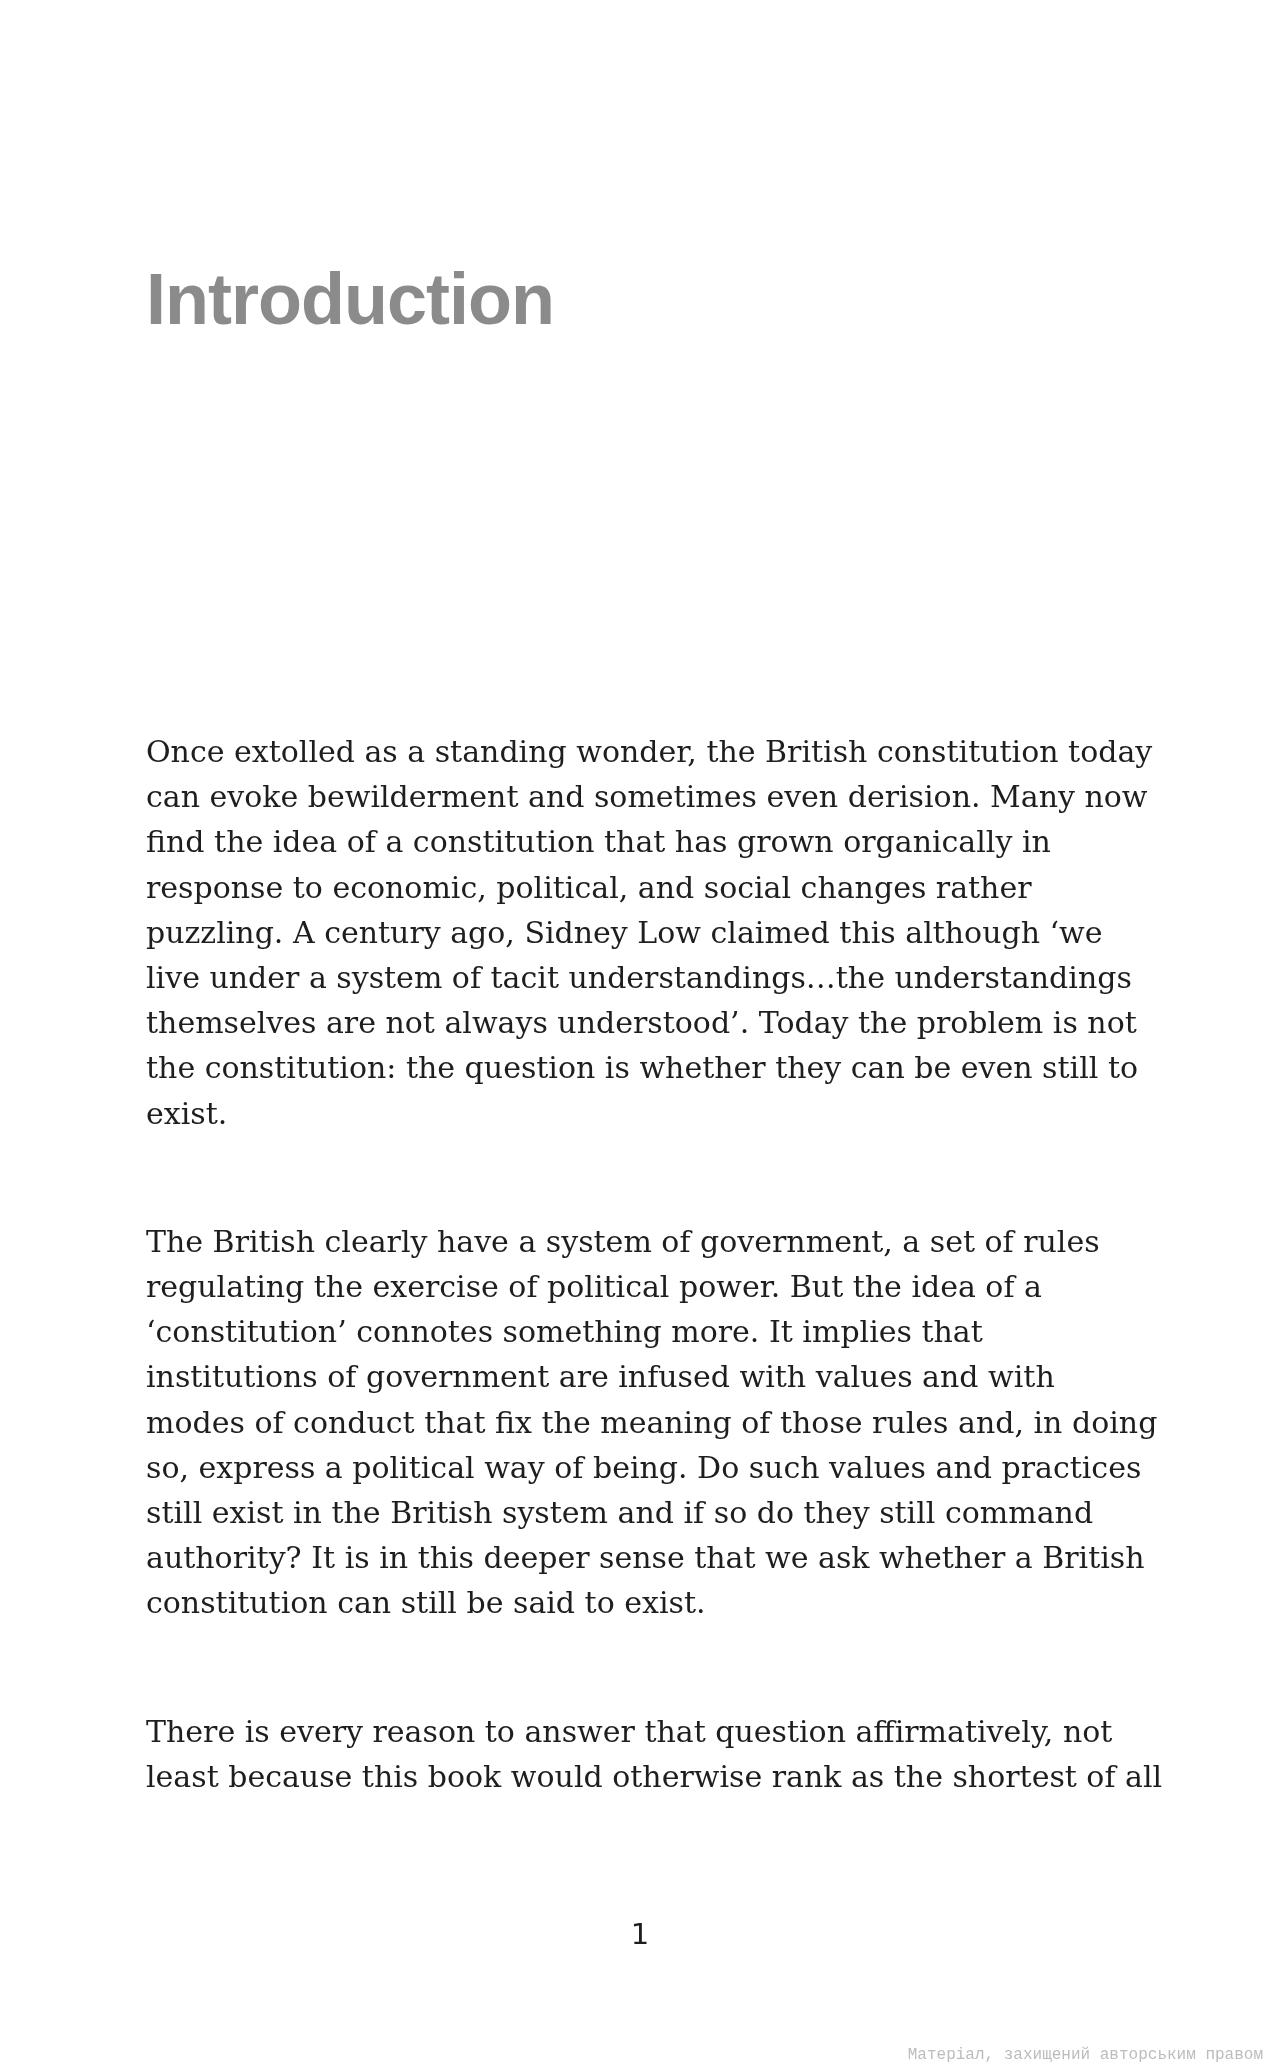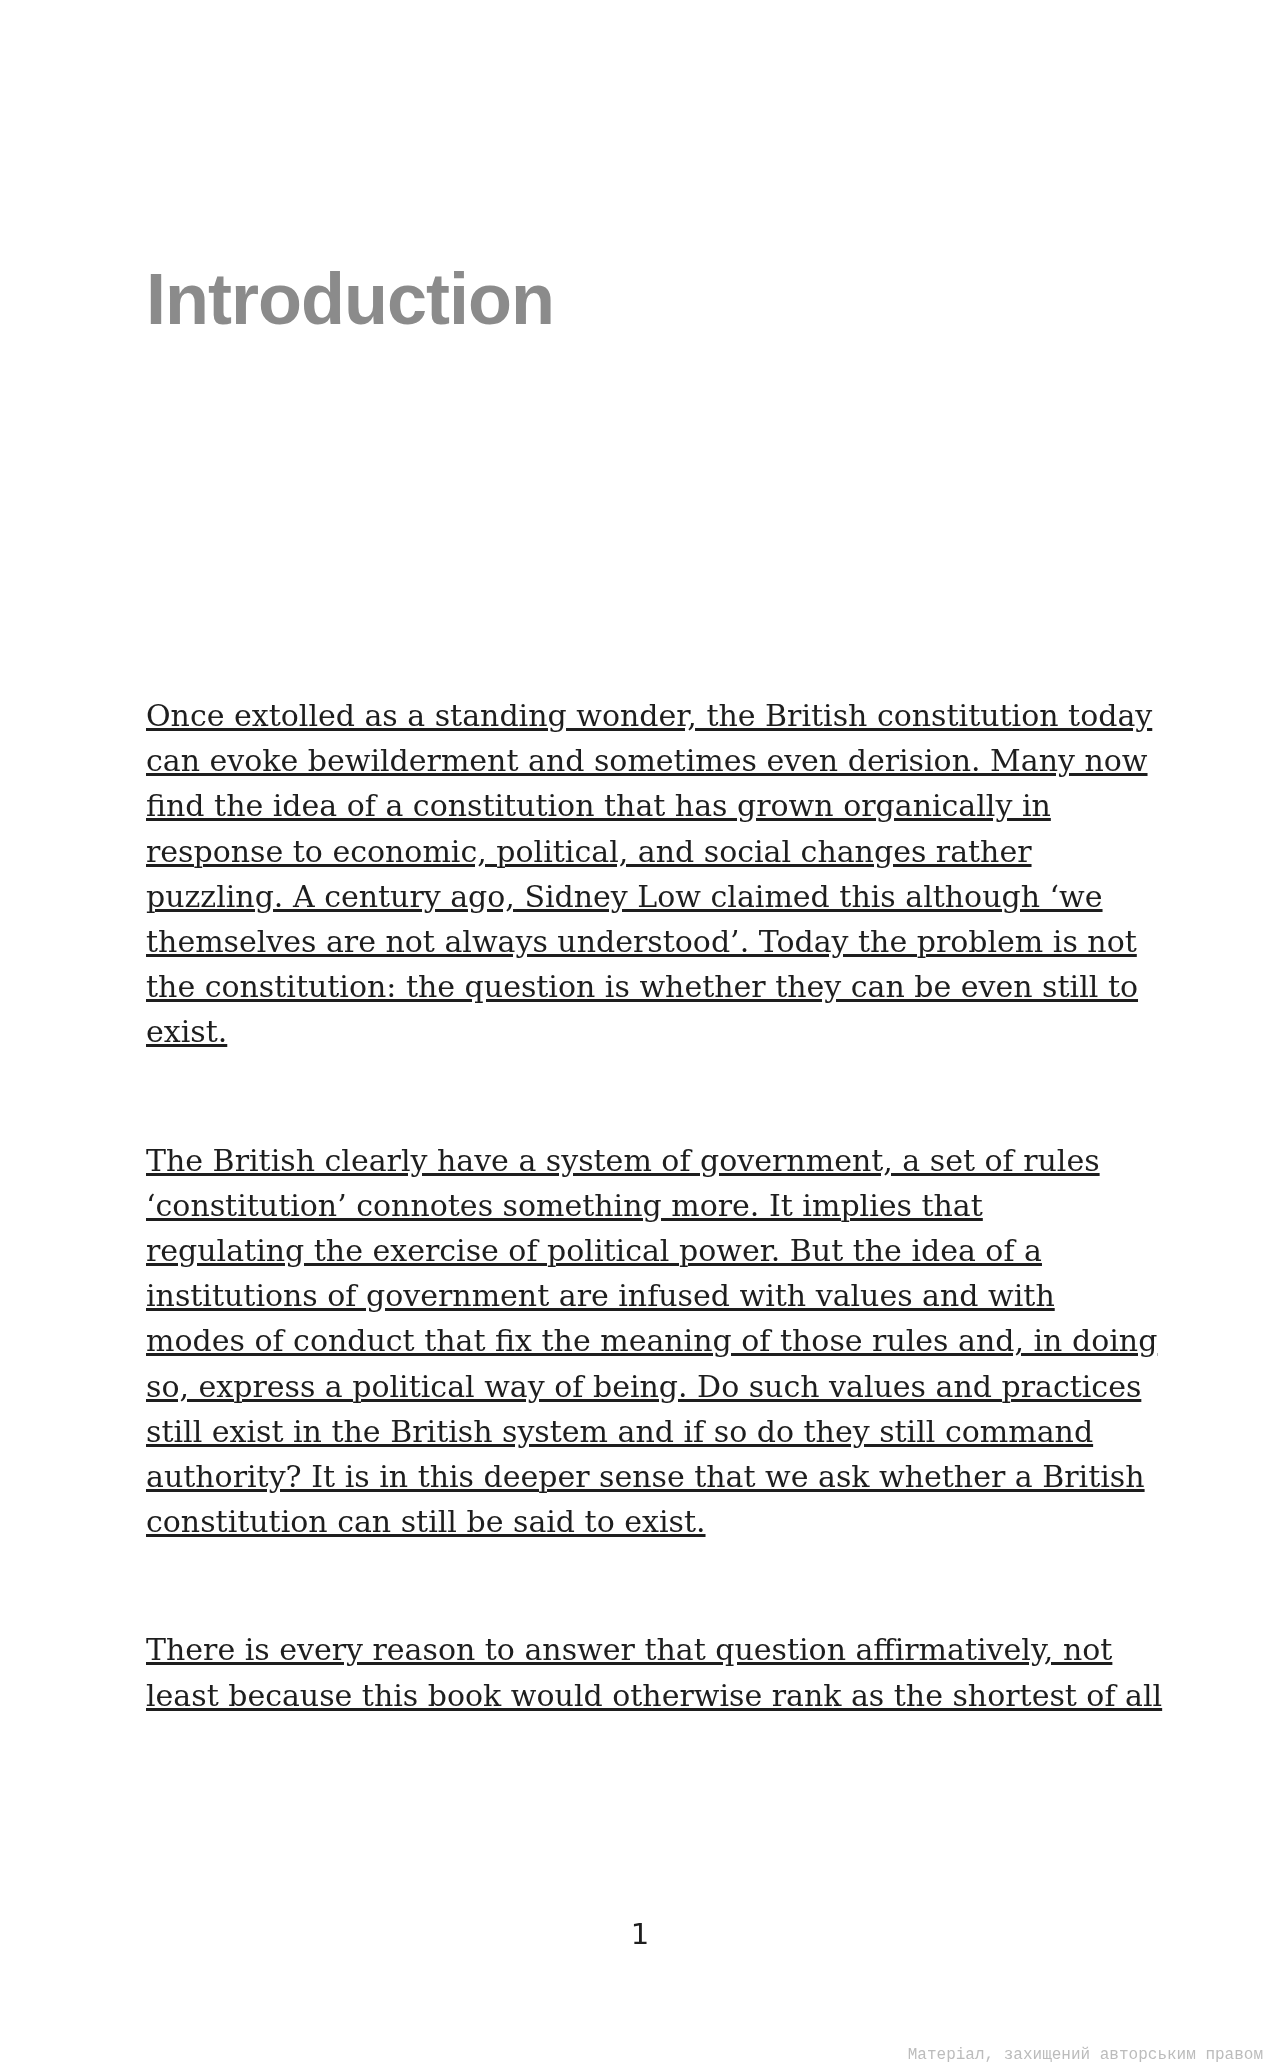--- a/index.html
+++ b/index.html
@@ -24,26 +24,25 @@
     font-family: "Liberation Sans", sans-serif;
     font-weight: bold;
     font-size: 72px;
     line-height: 1;
     letter-spacing: -1px;
     color: var(--title-color, #8b8b8b);
   }
   .body-text {
     position: absolute;
     left: 146px;
-    top: 677px;
+    top: 713px;
     width: 1010px;
     color: var(--body-color, #1e1e1e);
     font-size: 30px;
     line-height: 45.2px;
-    text-decoration: underline;
   }
   .body-text p.para {
     margin: 0 0 83px 0;
   }
   .body-text .line {
     display: block;
     white-space: nowrap;
   }
   .page-number {
     position: absolute;
@@ -73,28 +72,29 @@
 <div class="page" style="--page-bg: #ffffff; --title-color: #8b8b8b; --body-color: #1e1e1e; --watermark-color: #bcbcbc;">
   <h1 class="chapter-title">Introduction</h1>
 
   <div class="body-text">
       <p class="para">
         <span class="line">Once extolled as a standing wonder, the British constitution today</span>
         <span class="line">can evoke bewilderment and sometimes even derision. Many now</span>
         <span class="line">find the idea of a constitution that has grown organically in</span>
         <span class="line">response to economic, political, and social changes rather</span>
         <span class="line">puzzling. A century ago, Sidney Low claimed this although ‘we</span>
+        <span class="line">live under a system of tacit understandings…the understandings</span>
         <span class="line">themselves are not always understood’. Today the problem is not</span>
         <span class="line">the constitution: the question is whether they can be even still to</span>
         <span class="line">exist.</span>
       </p>
       <p class="para">
         <span class="line">The British clearly have a system of government, a set of rules</span>
+        <span class="line">regulating the exercise of political power. But the idea of a</span>
         <span class="line">‘constitution’ connotes something more. It implies that</span>
-        <span class="line">regulating the exercise of political power. But the idea of a</span>
         <span class="line">institutions of government are infused with values and with</span>
         <span class="line">modes of conduct that fix the meaning of those rules and, in doing</span>
         <span class="line">so, express a political way of being. Do such values and practices</span>
         <span class="line">still exist in the British system and if so do they still command</span>
         <span class="line">authority? It is in this deeper sense that we ask whether a British</span>
         <span class="line">constitution can still be said to exist.</span>
       </p>
       <p class="para">
         <span class="line">There is every reason to answer that question affirmatively, not</span>
         <span class="line">least because this book would otherwise rank as the shortest of all</span>

